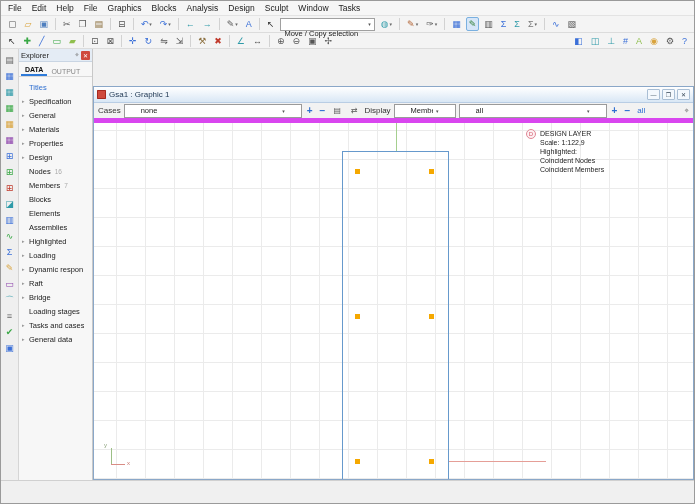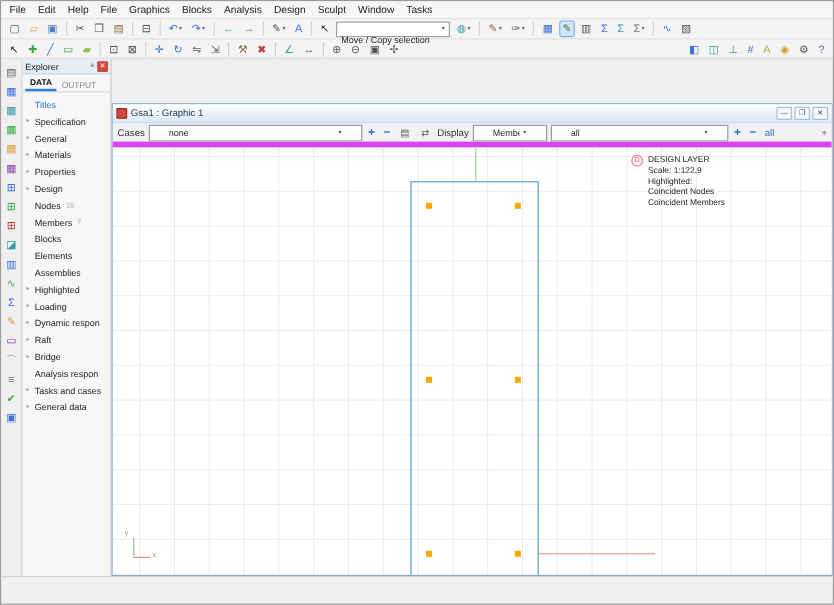--- a/index.html
+++ b/index.html
@@ -446,21 +446,21 @@
           <div class="tree-row">
             <span class="tree-arrow">▸</span>
             <span class="tree-label">Raft</span>
           </div>
           <div class="tree-row">
             <span class="tree-arrow">▸</span>
             <span class="tree-label">Bridge</span>
           </div>
           <div class="tree-row">
             <span class="tree-arrow"></span>
-            <span class="tree-label">Analysis respon</span>
+            <span class="tree-label">Loading stages</span>
           </div>
           <div class="tree-row">
             <span class="tree-arrow">▸</span>
             <span class="tree-label">Tasks and cases</span>
           </div>
           <div class="tree-row">
             <span class="tree-arrow">▸</span>
             <span class="tree-label">General data</span>
           </div>
         </div>

